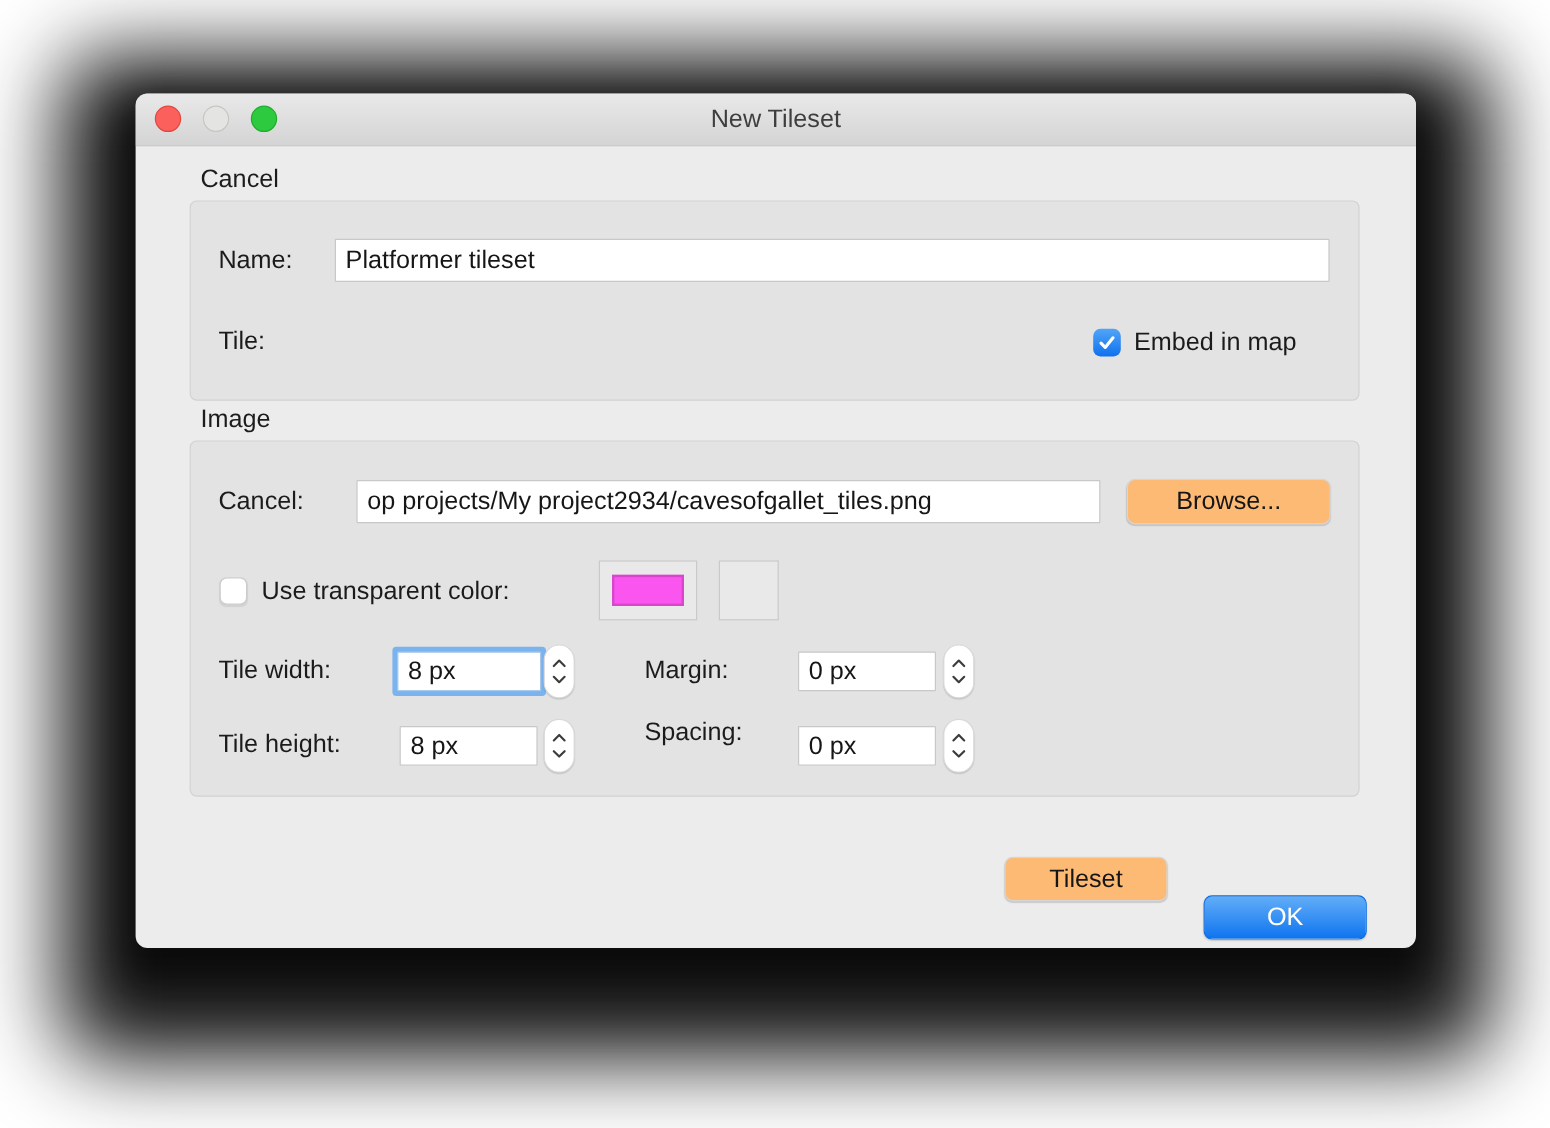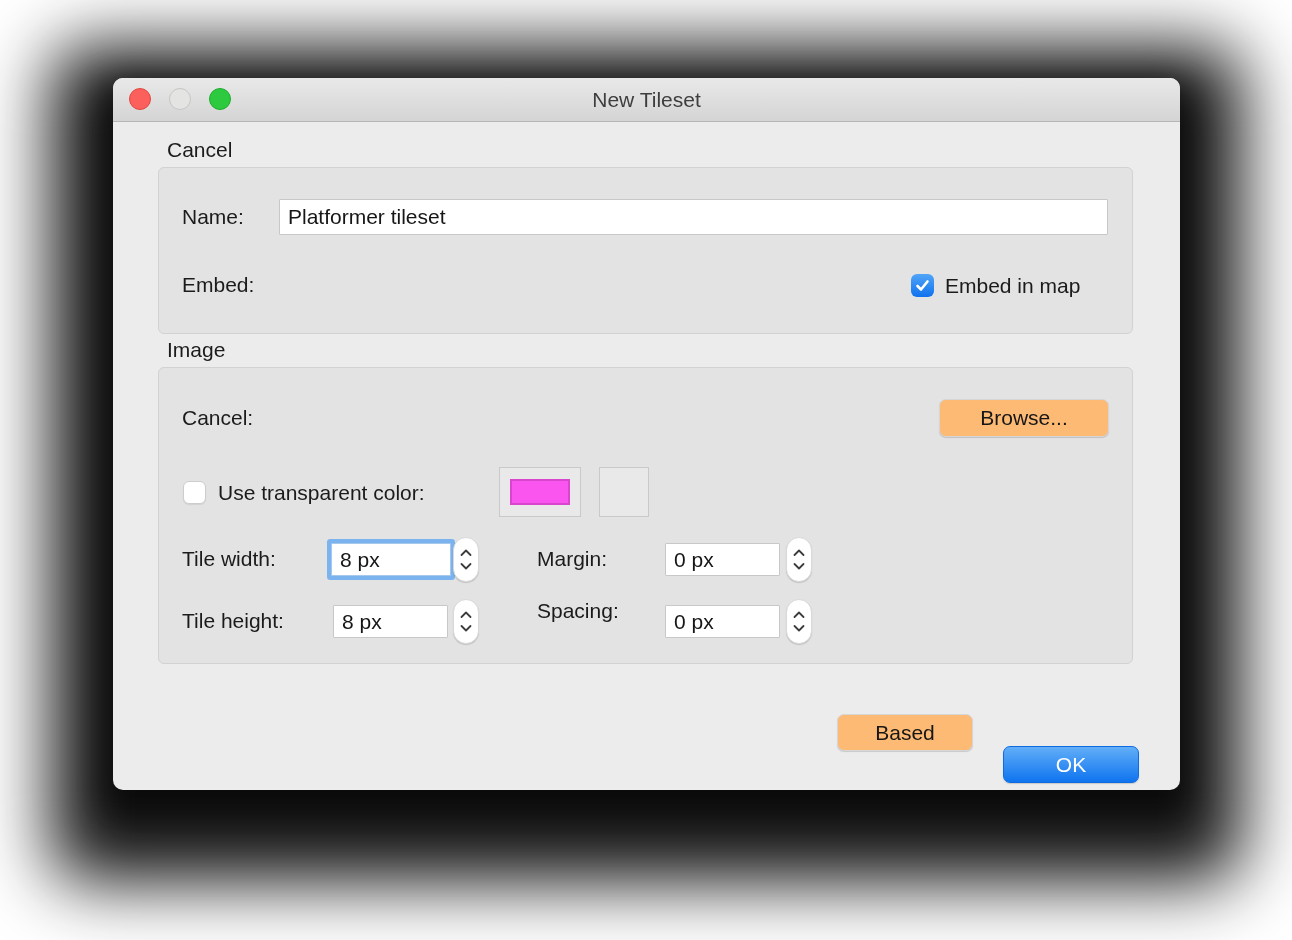--- a/index.html
+++ b/index.html
@@ -108,33 +108,34 @@
       <div class="light green"></div>
       <div class="title">New Tileset</div>
     </div>
 
     <div class="group-label lbl-tileset">Cancel</div>
     <div class="group-box box-tileset"></div>
 
     <div class="form-label" style="left:69px; top:121px; line-height:36px;">Name:</div>
     <input class="text-field" style="left: 166px; top: 121px; width: 829px; height: 36px;" value="Platformer tileset">
 
-    <div class="form-label" style="left:69px; top:188px; line-height:38px;">Embed:</div>
+    <div class="form-label" style="left:69px; top:188px; line-height:38px;">Tile:</div>
 
     <div class="checkbox checked" style="left:798px; top:196px;">
       <svg width="15" height="13" viewBox="0 0 15 13">
         <path d="M2.5 7 L6 10.5 L12.5 2.5" fill="none" stroke="#ffffff" stroke-width="2.6" stroke-linecap="round" stroke-linejoin="round"></path>
       </svg>
     </div>
     <div class="form-label" style="left:832px; top:196px; line-height:23px;">Embed in map</div>
 
     <div class="group-label lbl-image">Image</div>
     <div class="group-box box-image"></div>
 
     <div class="form-label" style="left:69px; top:322px; line-height:36px;">Cancel:</div>
+    <input class="text-field" style="left: 184px; top: 322px; width: 620px; height: 36px;" value="op projects/My project2934/cavesofgallet_tiles.png">
     <button class="push-button" style="left:826px; top:321px; width:170px; height:38px;">Browse...</button>
 
     <div class="checkbox unchecked" style="left:70px; top:403px;"></div>
     <div class="form-label" style="left:105px; top:403px; line-height:23px;">Use transparent color:</div>
     <div class="swatch-button" style="left:386px; top:389px; width:82px; height:50px;">
       <div class="swatch-inner" style="background: rgb(250, 85, 239);"></div>
     </div>
     <div class="swatch-button" style="left:486px; top:389px; width:50px; height:50px;"></div>
 
     <div class="form-label" style="left:69px; top:464px; line-height:34px;">Tile width:</div>
@@ -190,17 +191,17 @@
             <path d="M1.5 6 L6 1.5 L10.5 6" fill="none" stroke="#3c3c3c" stroke-width="1.8" stroke-linecap="round" stroke-linejoin="round"></path>
           </svg>
         </span>
       <span class="arrow">
           <svg width="12" height="8" viewBox="0 0 12 8">
             <path d="M1.5 2 L6 6.5 L10.5 2" fill="none" stroke="#3c3c3c" stroke-width="1.8" stroke-linecap="round" stroke-linejoin="round"></path>
           </svg>
         </span>
     </div>
 
-    <button class="push-button" style="left:724px; top:636px; width:136px; height:37px;">Based</button>
+    <button class="push-button" style="left:724px; top:636px; width:136px; height:37px;">Tileset</button>
     <button class="push-button primary" style="left:890px; top:668px; width:136px; height:37px;">OK</button>
 
   </div>
 </div>
 
 </body></html>

